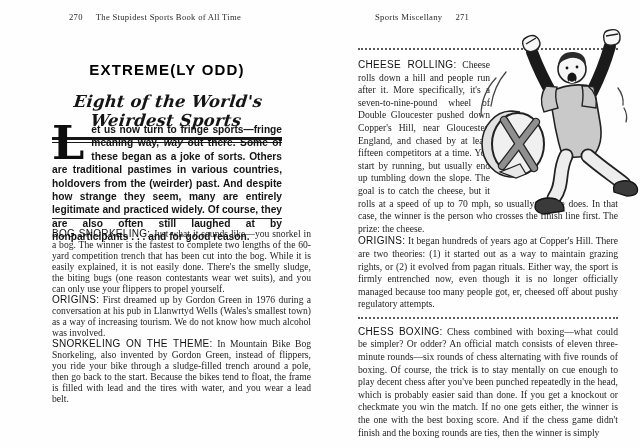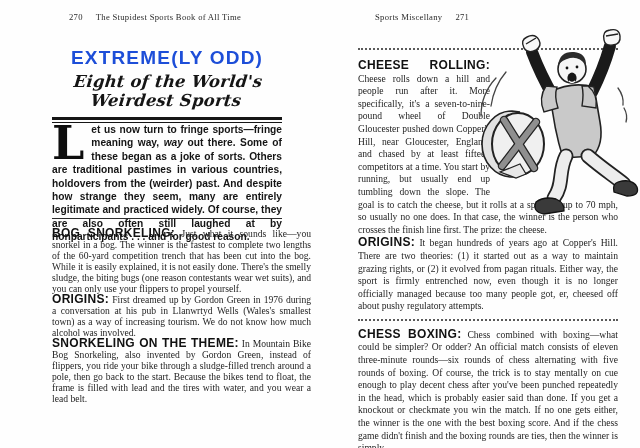--- a/index.html
+++ b/index.html
@@ -11,38 +11,38 @@
 
   
   .runhead{position:absolute;top:12px;left:0;width:100%;font-size:8.6px;letter-spacing:.3px;color:#2a2a2a;margin-left:17px;}
   .runhead .pgnum{font-weight:400;}
   .runhead-left .pgnum{margin-right:13px;}
   .runhead-right{padding-right:16px;box-sizing:border-box;}
   .runhead-right .pgnum{margin-left:13px;}
 
   
   .titleblock{position:absolute;top:47px;left:0;width:230px;text-align:center;}
-  .chap-title{margin:0;font-family:"Liberation Sans",sans-serif;font-weight:900;
-              font-size:19px;line-height:21px;letter-spacing:1.2px;color:#1d4ed8;}
+  .chap-title{margin:12px;font-family:"Liberation Sans",sans-serif;font-weight:900;
+              font-size:15px;line-height:21px;letter-spacing:1.2px;color:#000000;}
   .chap-sub{margin:4px 0 0 0;font-family:"DejaVu Serif",serif;font-style:italic;font-weight:700;
             font-size:16.5px;letter-spacing:.2px;color:#151515;transform:skewX(-6deg);}
   .double-rule{margin-top:7px;height:2px;border-top:3px solid #161616;border-bottom:1px solid #161616;}
 
   
   .intro{position:absolute;top:123px;left:0;width:230px;margin:0;text-align:justify;
          font-family:"Liberation Sans",sans-serif;font-weight:700;font-size:10.2px;line-height:13.4px;color:#141414;}
   .dropcap{float:left;font-family:"DejaVu Serif",serif;font-weight:900;font-size:46px;
            line-height:36px;height:38px;margin:2px 7px 0 0;color:#0d0d0d;}
   .thin-rule{position:absolute;top:218px;left:0;width:230px;border-top:1.3px solid #2b2b2b;}
 
   
   .bodyflow{position:absolute;left:0;margin:0;}
   .left-bodyflow{top:228px;width:259px;}
   .bodyflow p{margin:0;text-align:justify;font-size:9.6px;line-height:11px;color:#1d1d1d;}
-  .lbl{font-family:"Liberation Sans",sans-serif;font-weight:700;font-size:12px;letter-spacing:.3px;color:#111;}
+  .lbl{font-family:"Liberation Sans",sans-serif;font-weight:400;font-size:10px;letter-spacing:.3px;color:#111;}
 
   
   .right-bodyflow{top:48px;width:260px;}
   .right-bodyflow p{line-height:12.6px;}
   .dotted-rule{height:0;border-top:2px dotted #5a5a5a;margin:0 0 9px 0;}
   .dotted-rule.mid{margin:6px 0 7px 0;}
   .illu-spacer{float:right;width:128px;height:131px;}
 
   
   .illu{position:absolute;left:466px;top:26px;width:174px;height:198px;pointer-events:none;}

